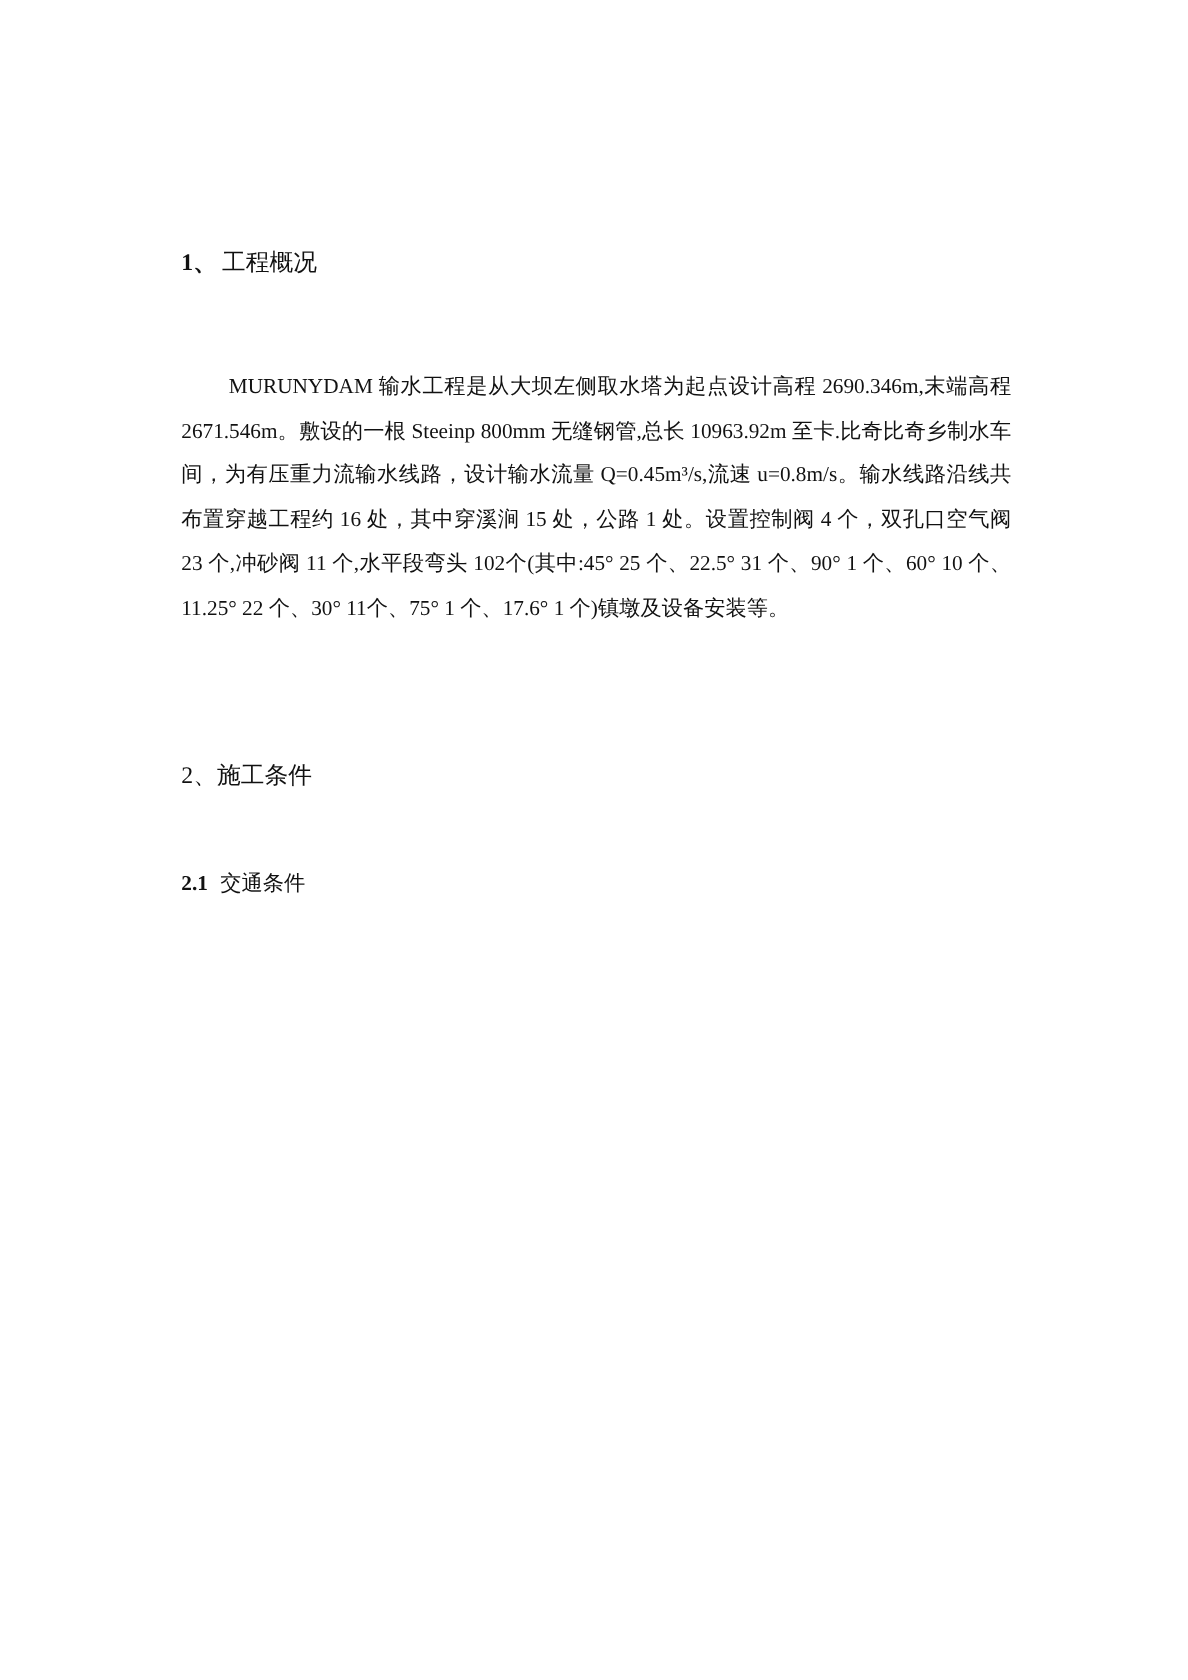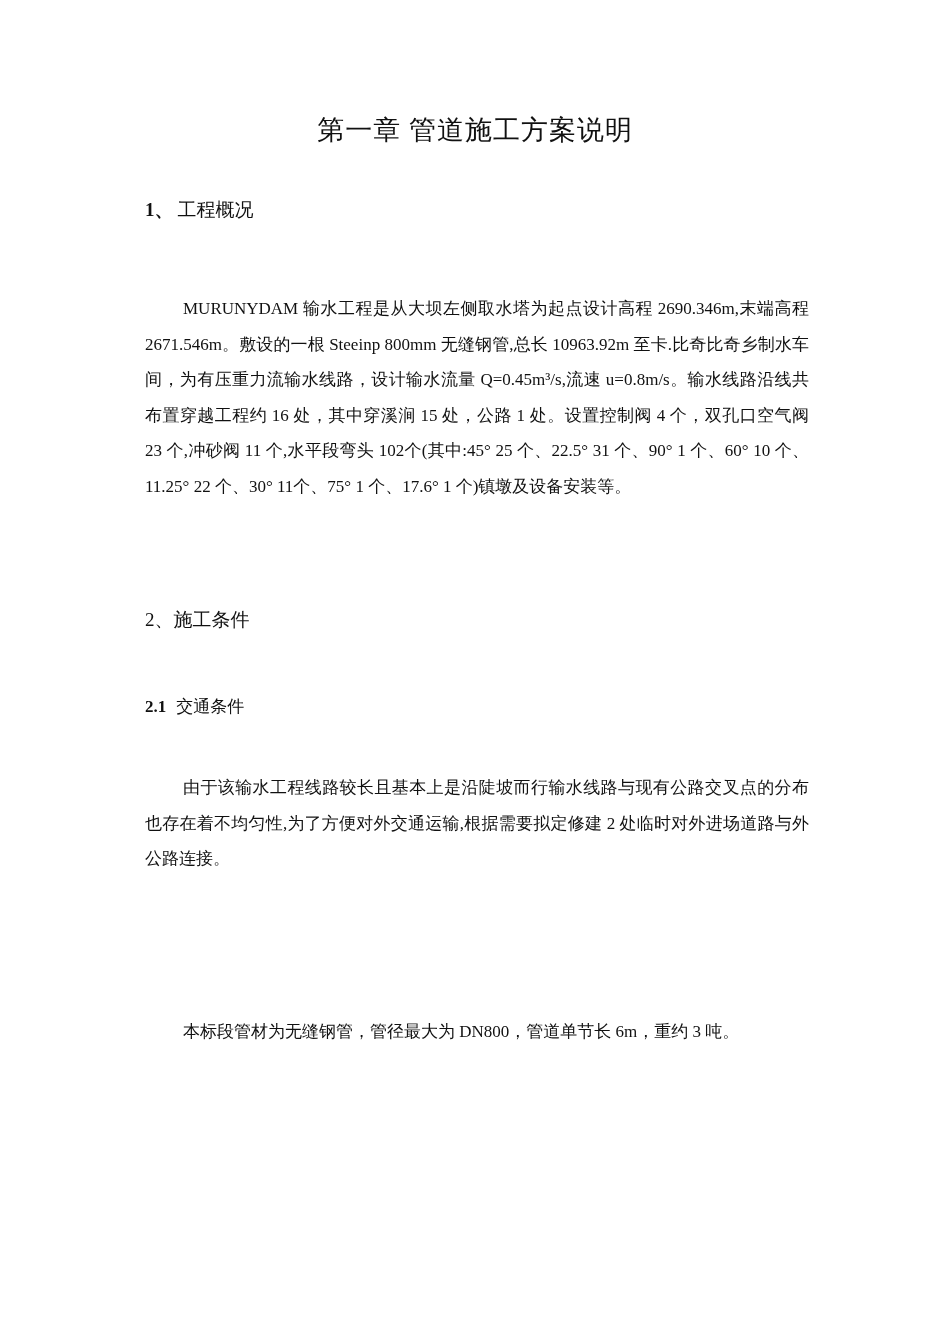--- a/index.html
+++ b/index.html
@@ -13,35 +13,32 @@
   .h2 { position:absolute; left:145px; font-size:17px;margin-top:44px; }
   .h2 .num { font-weight:bold; margin-right:10px; }
   .para { position:absolute; left:145px; width:664px; font-size:17px;
           line-height:35.5px; text-align:justify; text-indent:38px; }
 </style>
 </head>
 <body>
 
 <div class="page">
 
-  <div class="title">第一章  管道施工方案说明</div>
 
   <div class="h1" style="top:197px;">
     <span class="num">1、</span><span>工程概况</span>
   </div>
 
   <div class="para" style="top:268px;margin-top:23px;">MURUNYDAM  输水工程是从大坝左侧取水塔为起点设计高程  2690.346m,末端高程 2671.546m。敷设的一根 Steeinp  800mm 无缝钢管,总长 10963.92m 至卡.比奇比奇乡制水车间，为有压重力流输水线路，设计输水流量  Q=0.45m³/s,流速 u=0.8m/s。输水线路沿线共布置穿越工程约   16 处，其中穿溪涧 15 处，公路 1 处。设置控制阀 4 个，双孔口空气阀 23 个,冲砂阀 11 个,水平段弯头 102个(其中:45° 25 个、22.5° 31 个、90° 1 个、60° 10 个、11.25° 22 个、30° 11个、75° 1 个、17.6° 1 个)镇墩及设备安装等。</div>
 
   <div class="h1" style="top:607px;">
     <span>2、</span><span>施工条件</span>
   </div>
 
   <div class="h2" style="top:651px;">
     <span class="num">2.1</span><span>交通条件</span>
   </div>
 
 
-  <div class="para" style="top:770px;">由于该输水工程线路较长且基本上是沿陡坡而行输水线路与现有公路交叉点的分布也存在着不均匀性,为了方便对外交通运输,根据需要拟定修建 2 处临时对外进场道路与外公路连接。</div>
 
 
-  <div class="para" style="top:1014px;">本标段管材为无缝钢管，管径最大为 DN800，管道单节长 6m，重约 3 吨。</div>
 
 </div>
 
 </body></html>

